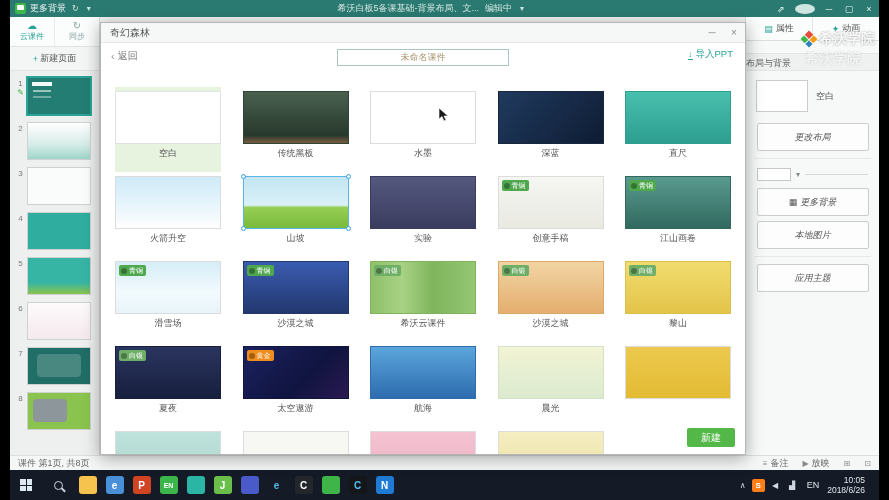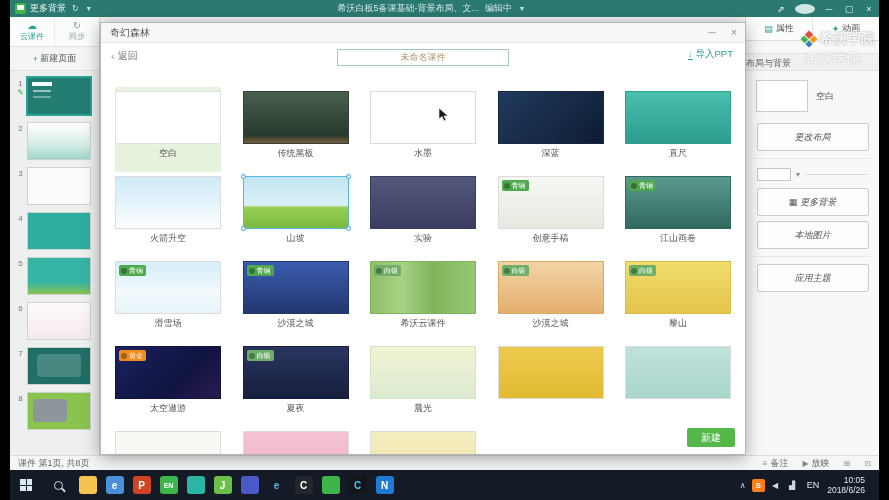--- a/index.html
+++ b/index.html
@@ -507,38 +507,49 @@
     <div class="thumb" style="background: linear-gradient(rgb(240, 220, 110) 0%, rgb(227, 196, 74) 100%); border-color: rgb(220, 190, 72);">
       <span class="badge" style="background: rgb(111, 174, 103);">
               <i class="medal"></i>
               <span class="badge-text">白银</span>
             </span>
 
     </div>
     <div class="card-label">黎山</div>
   </div>
         <div class="card">
+    <div class="thumb" style="background: linear-gradient(rgb(42, 53, 96) 0%, rgb(23, 31, 61) 100%); border-color: rgb(23, 31, 61);">
+      <span class="badge" style="background: rgb(111, 174, 103);">
+              <i class="medal"></i>
+              <span class="badge-text">白银</span>
+            </span>
+
+    </div>
+    <div class="card-label">夏夜</div>
+  </div>
+        <div class="card">
     <div class="thumb" style="background: linear-gradient(135deg, rgb(27, 34, 96) 0%, rgb(16, 20, 64) 60%, rgb(42, 26, 80) 100%); border-color: rgb(16, 20, 64);">
       <span class="badge" style="background: rgb(240, 140, 30);">
               <i class="medal"></i>
               <span class="badge-text">黄金</span>
             </span>
 
     </div>
     <div class="card-label">太空遨游</div>
   </div>
         <div class="card">
-    <div class="thumb" style="background: linear-gradient(rgb(42, 53, 96) 0%, rgb(23, 31, 61) 100%); border-color: rgb(23, 31, 61);">
-      <span class="badge" style="background: rgb(111, 174, 103);">
-              <i class="medal"></i>
-              <span class="badge-text">白银</span>
-            </span>
-
-    </div>
-    <div class="card-label">夏夜</div>
+    <div class="thumb" style="background: linear-gradient(rgb(90, 166, 220) 0%, rgb(46, 108, 174) 100%); border-color: rgb(46, 108, 174);">
+      
+      
+      
+      
+      
+      
+    </div>
+    <div class="card-label">航海</div>
   </div>
         <div class="card">
     <div class="thumb" style="background: linear-gradient(rgb(242, 244, 212) 0%, rgb(220, 234, 208) 100%); border-color: rgb(212, 226, 198);">
       
       
       
       
       
       
     </div>

